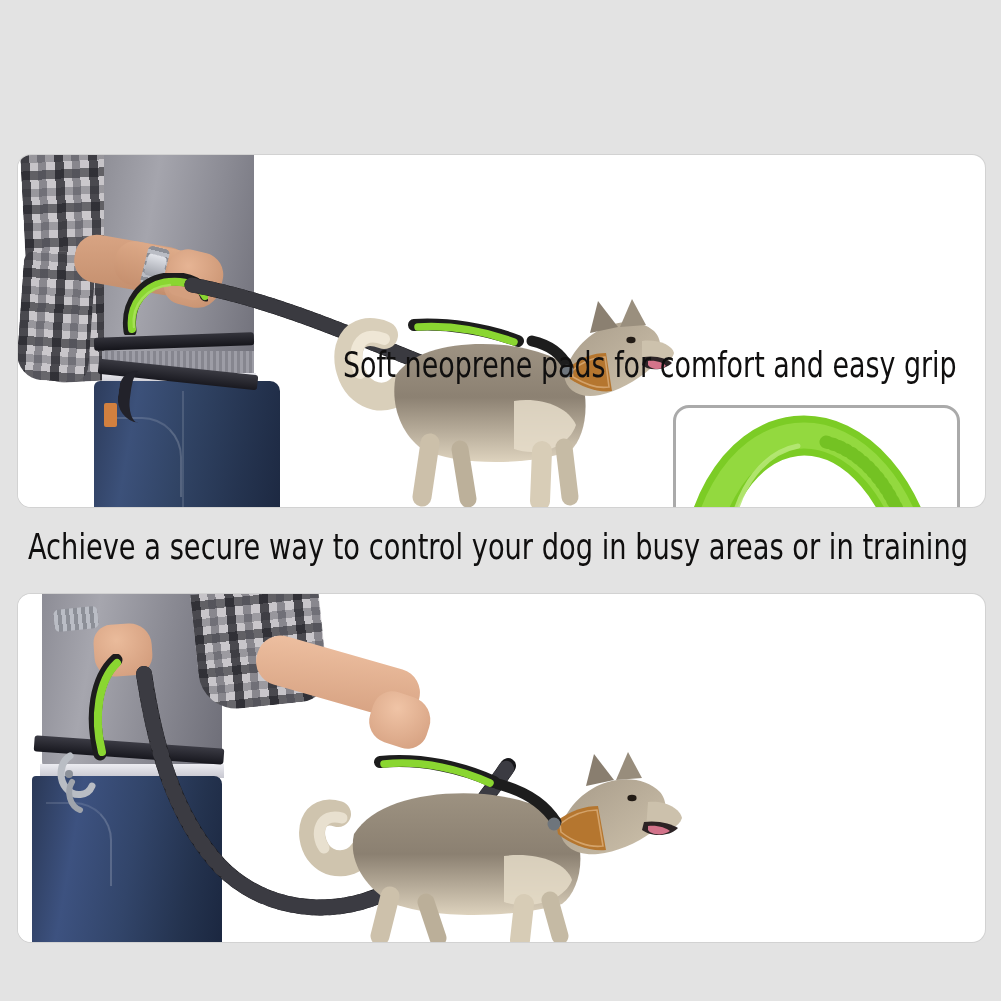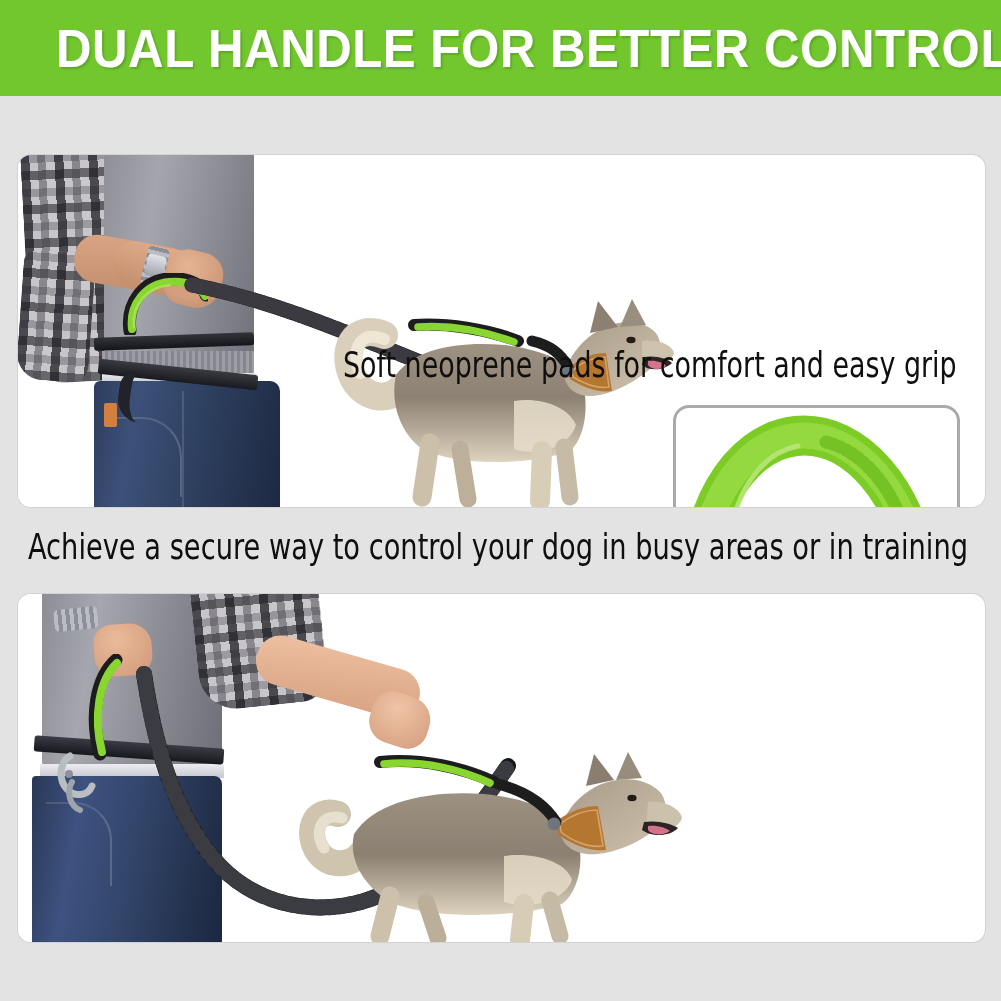--- a/index.html
+++ b/index.html
@@ -244,23 +244,20 @@
   #p2-dog{position:absolute;left:280px;top:116px;width:392px;height:232px;}
 
   
   .inset-art{position:absolute;left:0;top:0;width:100%;height:100%;}
 </style>
 </head>
 <body>
 
 <div id="root">
 
-  <div class="banner">
-    <div class="banner-title">DUAL HANDLE FOR BETTER CONTROL</div>
-  </div>
 
   <div class="panel" id="panel-top">
 
     <div class="ph" id="photo1">
 
       <div class="plaid" id="p1-shirt"></div>
       <div class="plaid" id="p1-shirt-sleeve"></div>
       <div id="p1-vest"></div>
       <div id="p1-vest-rib"></div>
       <div id="p1-vest-hem"></div>

